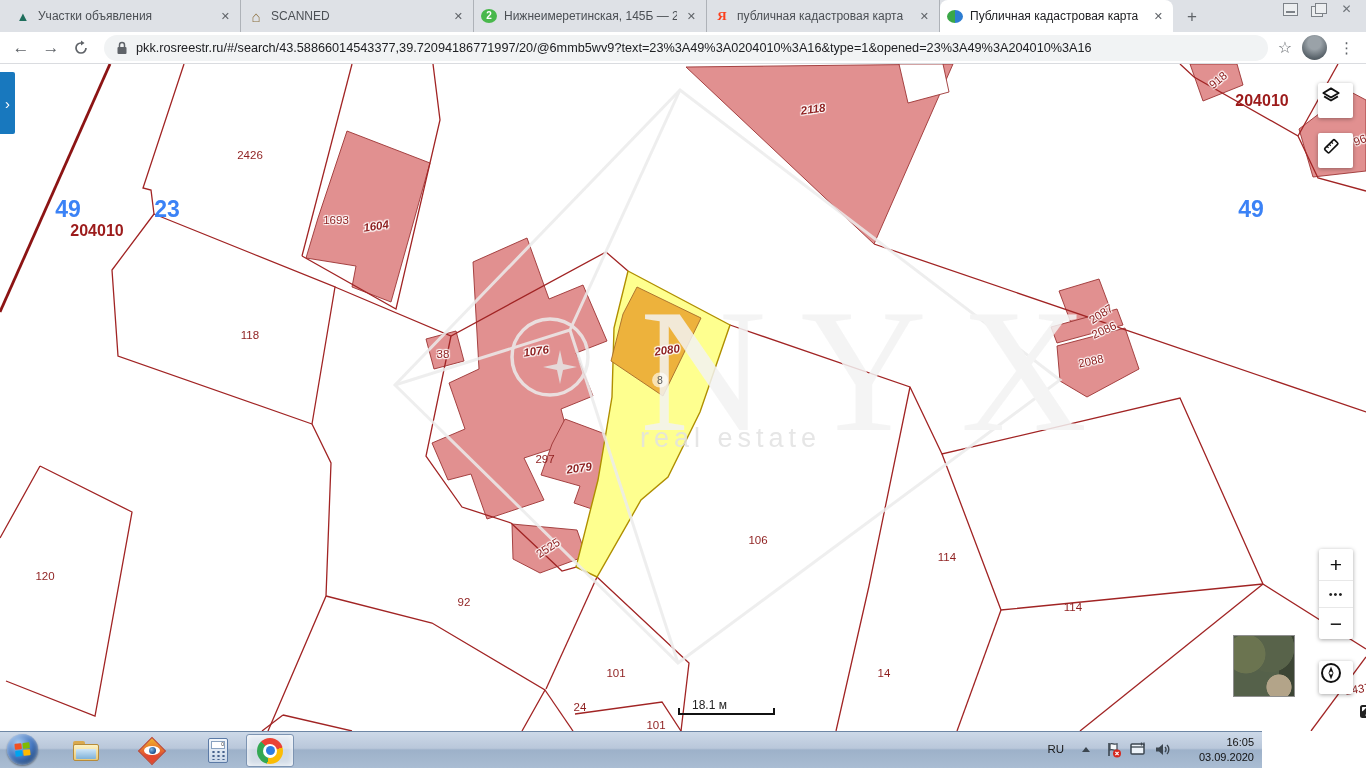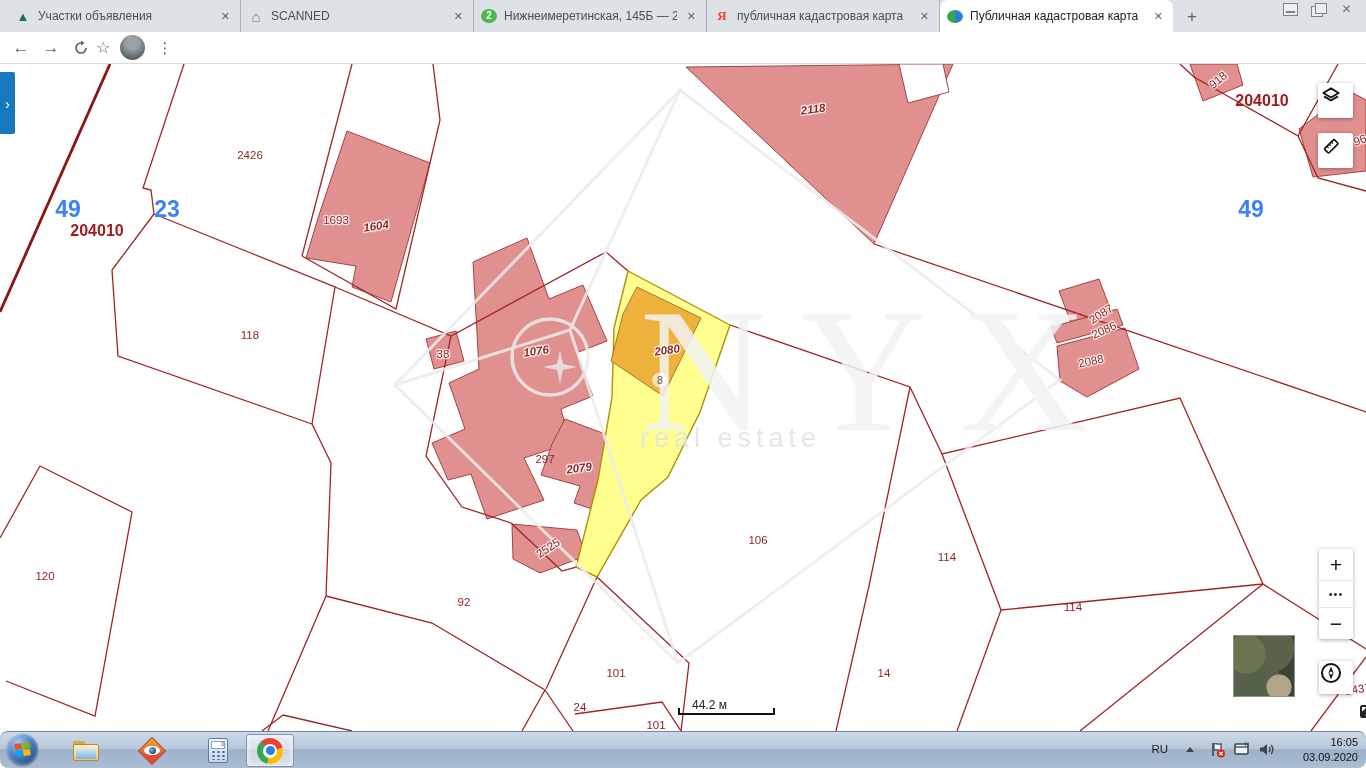--- a/index.html
+++ b/index.html
@@ -74,22 +74,22 @@
   .scalebar{position:absolute;left:678px;top:634px;z-index:6;}
   .scalebar .txt{font-size:12px;color:#222;margin-left:14px;margin-bottom:1px;}
   .scalebar .bar{width:97px;height:2px;background:#111;position:relative;}
   .scalebar .bar::before,.scalebar .bar::after{content:"";position:absolute;top:-5px;width:2px;height:5px;background:#111;}
   .scalebar .bar::before{left:0;}
   .scalebar .bar::after{right:0;}
   .attribution{position:absolute;right:84px;top:642px;font-size:12px;color:#3a3a3a;z-index:6;white-space:nowrap;}
   .footicons{position:absolute;right:6px;top:641px;z-index:6;display:flex;gap:14px;align-items:center;}
 
   
-  .taskbar{position:absolute;left:0;top:731px;width:1366px;height:37px;
-           background:linear-gradient(#cdd9e8,#b9c7da 45%,#9db1c9 50%,#aabdd3);border-top:1px solid #6e87a5;box-sizing:border-box;border-radius:8px;}
+  .taskbar{position:absolute;left:0;top:731px;width:1262px;height:37px;
+           background:linear-gradient(#cdd9e8,#b9c7da 45%,#9db1c9 50%,#aabdd3);border-top:1px solid #6e87a5;box-sizing:border-box;}
   .orb{position:absolute;left:7px;top:2px;width:31px;height:31px;border-radius:50%;
        background:radial-gradient(circle at 35% 28%,#a6c8ee,#4577c0 48%,#173a68 88%);
        box-shadow:inset 0 0 4px rgba(255,255,255,.6),0 1px 2px rgba(0,0,0,.4);display:flex;align-items:center;justify-content:center;}
   .flag4{width:15px;height:13px;display:grid;grid-template-columns:7px 7px;grid-template-rows:6px 6px;gap:1px;transform:rotate(-6deg);}
   .flag4 span{border-radius:1px;}
   .tbtn{position:absolute;top:2px;width:40px;height:33px;display:flex;align-items:center;justify-content:center;}
   .tbtn.activeapp{background:rgba(255,255,255,.5);border:1px solid #7d94b2;border-radius:3px;box-sizing:border-box;box-shadow:inset 0 0 6px rgba(255,255,255,.9);}
   .folder{position:relative;width:26px;height:20px;}
   .folder .back{position:absolute;left:0;top:0;width:12px;height:5px;background:#d9a94e;border-radius:2px 2px 0 0;}
   .folder .front{position:absolute;left:0;top:3px;width:26px;height:17px;background:linear-gradient(#fdf2c3,#e8c979);border:1px solid #b68b3a;border-radius:2px;box-sizing:border-box;}
@@ -152,20 +152,27 @@
 
   <div class="toolbar">
     <div class="navbtn back">←</div>
     <div class="navbtn">→</div>
     <div class="navbtn">
       <svg width="16" height="16" viewBox="0 0 16 16">
         <path d="M13,8 A5,5 0 1 1 8,3" fill="none" stroke="#5f6368" stroke-width="1.7"></path>
         <path d="M8,0.5 L11.5,3 L8,5.6 Z" fill="#5f6368"></path>
       </svg>
     </div>
+    <div class="urlbar">
+      <svg class="lock" width="12" height="14" viewBox="0 0 12 14">
+        <rect x="1.5" y="6" width="9" height="7" rx="1" fill="#5f6368"></rect>
+        <path d="M3.5,6 V4 a2.5,2.5 0 0 1 5,0 V6" fill="none" stroke="#5f6368" stroke-width="1.5"></path>
+      </svg>
+      <span class="url">pkk.rosreestr.ru/#/search/43.58866014543377,39.72094186771997/20/@6mmb5wv9?text=23%3A49%3A0204010%3A16&amp;type=1&amp;opened=23%3A49%3A204010%3A16</span>
+    </div>
     <div class="star">☆</div>
     <div class="avatar"></div>
     <div class="menu3">⋮</div>
   </div>
 
   <div class="map">
     <svg width="1366" height="667" viewBox="0 64 1366 667">
 
       <g fill="#e19090" stroke="#9c3333" stroke-width="0.9">
         <path d="M347,131 L430,163 L391,302 L352,287 L356,266 L306,258 L318,218 Z"></path>
@@ -248,21 +255,21 @@
     <div class="locatebtn">
       <svg width="24" height="24" viewBox="0 0 24 24">
         <circle cx="12" cy="12" r="9" fill="none" stroke="#111" stroke-width="2"></circle>
         <path d="M12,5.5 L14.5,12 L12,18.5 L9.5,12 Z" fill="#111"></path>
         <circle cx="12" cy="12" r="1.6" fill="#fff"></circle>
       </svg>
     </div>
     <div class="minimap"></div>
 
     <div class="scalebar">
-      <div class="txt">44.2 м</div>
+      <div class="txt">18.1 м</div>
       <div class="bar"></div>
     </div>
 
     <div class="footicons">
       <svg width="14" height="14" viewBox="0 0 14 14">
         <path d="M2,7 L7,2 L12,7 V13 H8.5 V9 H5.5 V13 H2 Z" fill="#222"></path>
       </svg>
       <svg width="14" height="14" viewBox="0 0 14 14">
         <path d="M7,0.5 L8.8,5.2 L13.5,7 L8.8,8.8 L7,13.5 L5.2,8.8 L0.5,7 L5.2,5.2 Z" fill="#222"></path>
       </svg>

